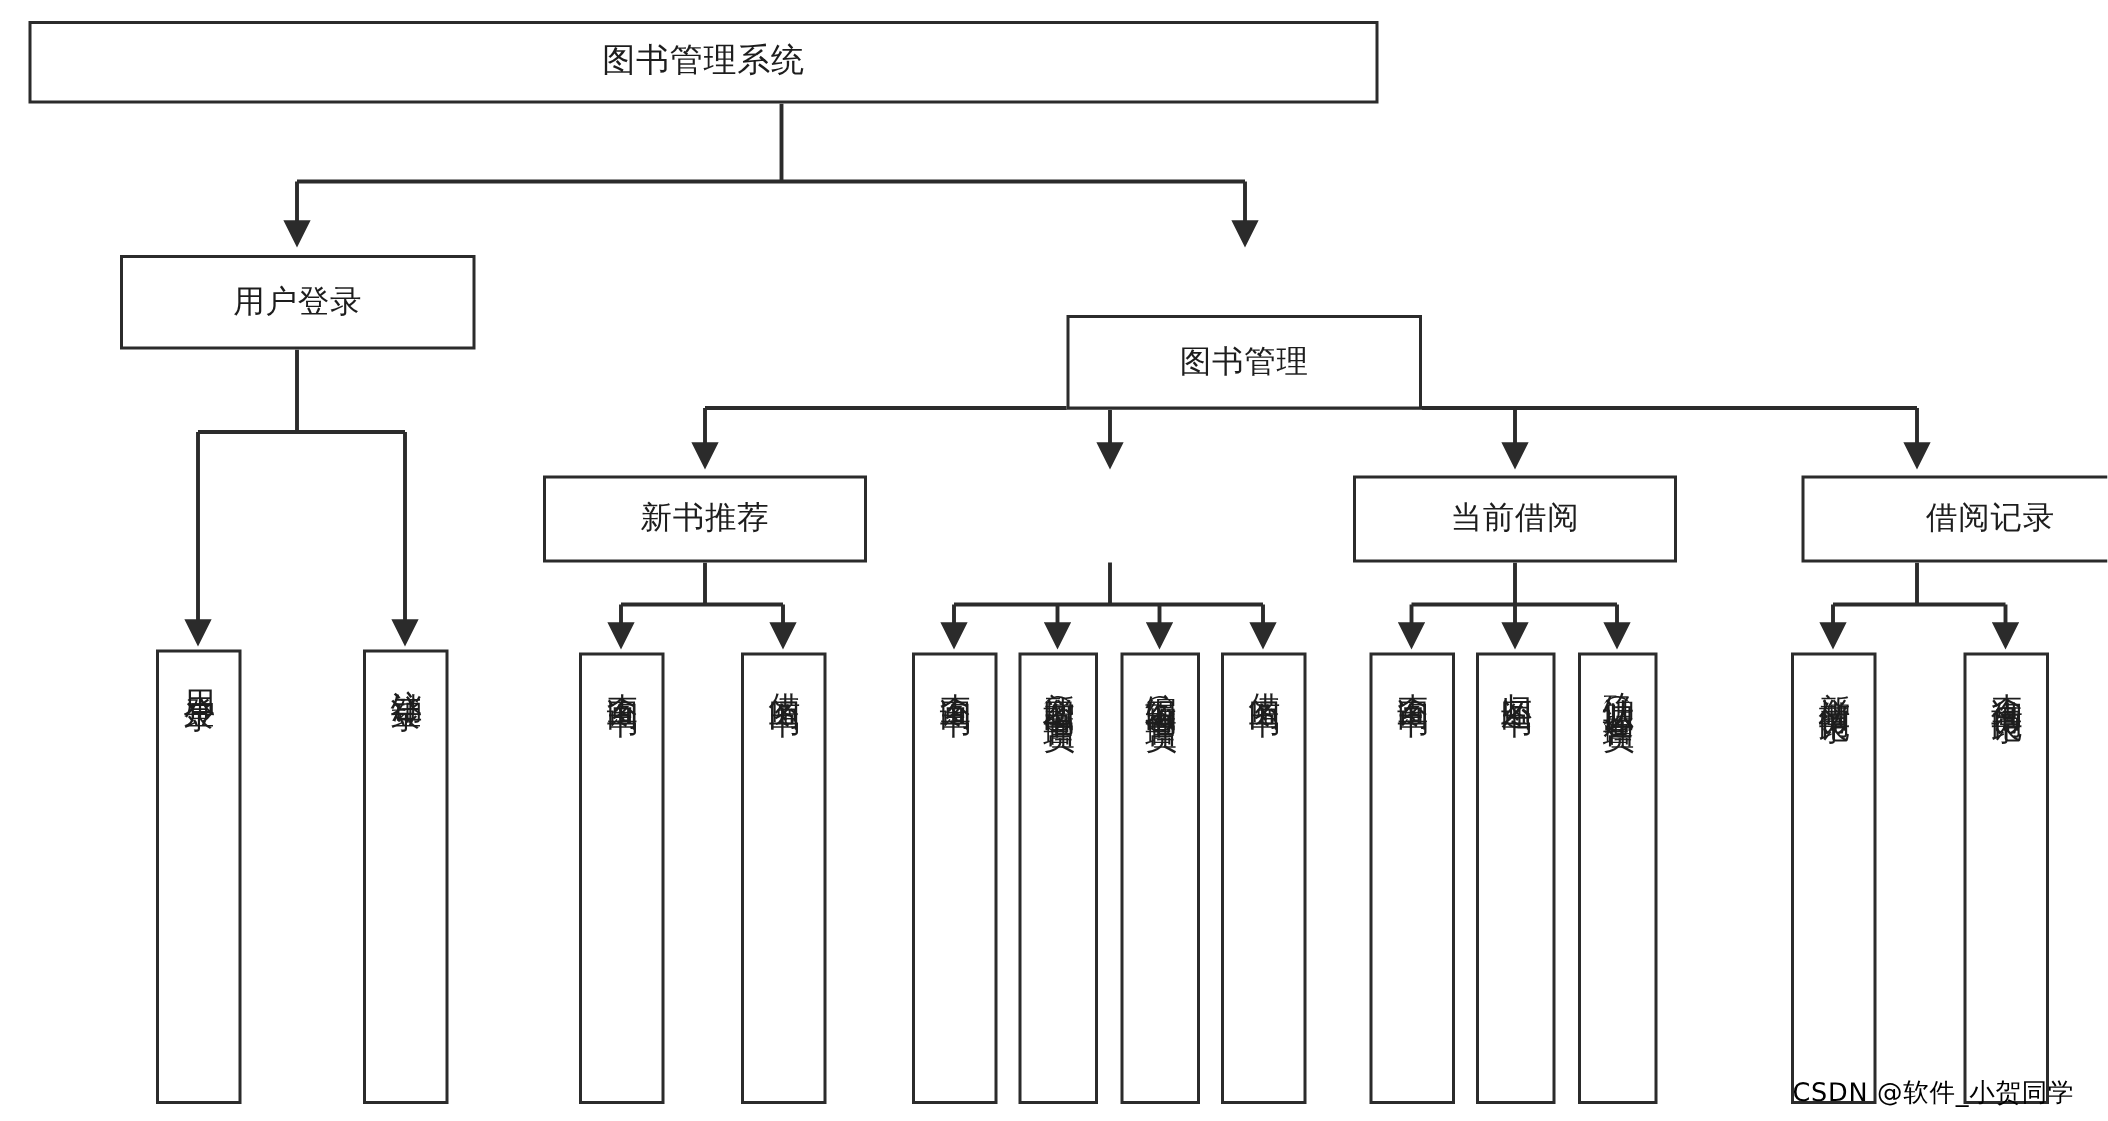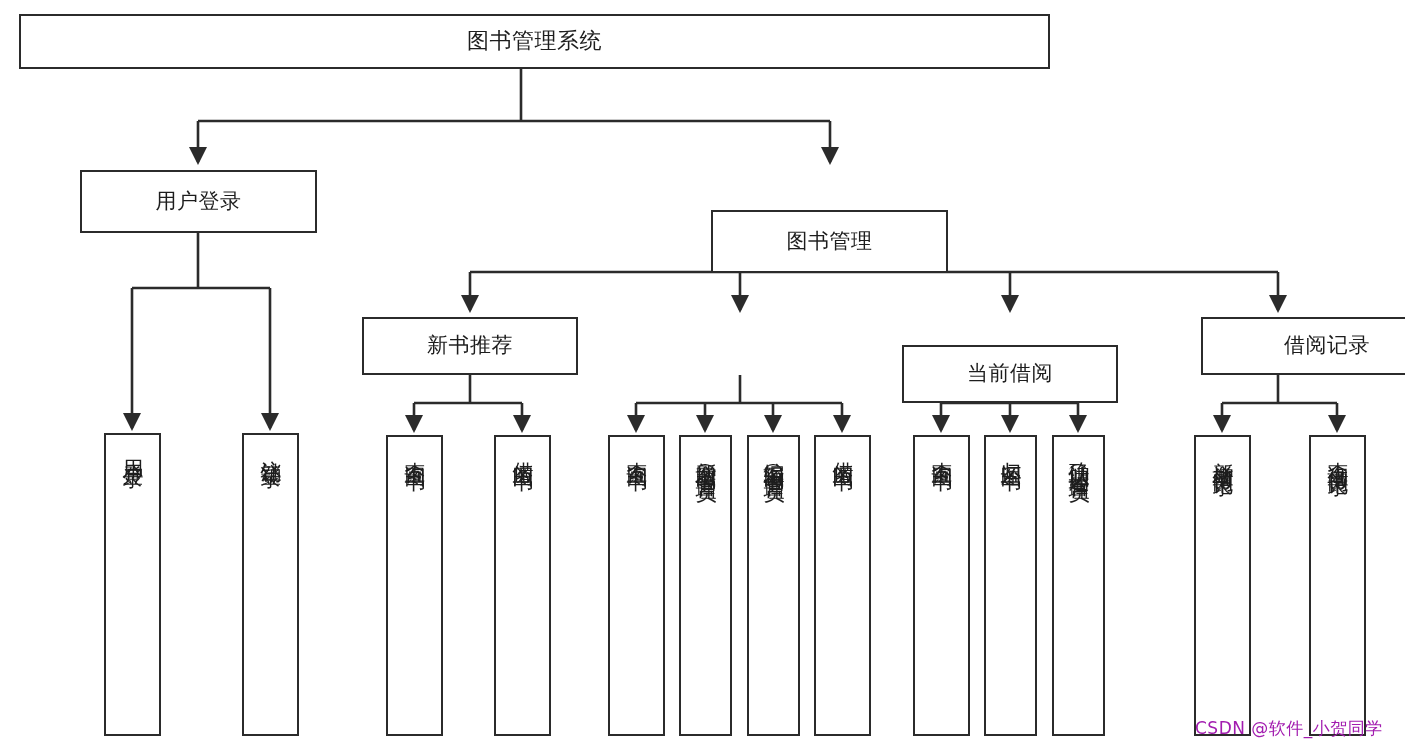--- a/index.html
+++ b/index.html
@@ -59,21 +59,21 @@
   .node.vert .label {
     writing-mode: vertical-rl;
     text-orientation: upright;
     font-size: 21px;
     line-height: 1.0;
     letter-spacing: 3px;
     white-space: nowrap;
   }
   .watermark {
     position: absolute;
-    color: #a21caf;
+    color: #000000;
     font-size: 17px;
     letter-spacing: 0.5px;
     white-space: nowrap;
     user-select: none;
   }
 </style>
 </head>
 <body>
 
 <div id="canvas">
@@ -123,35 +123,35 @@
       <path d="M 1010 403 L 1010 430" marker-end="url(#arrow)"></path>
       <path d="M 1078 403 L 1078 430" marker-end="url(#arrow)"></path>
 
       <path d="M 1278 375 L 1278 403"></path>
       <path d="M 1222 403 L 1337 403"></path>
       <path d="M 1222 403 L 1222 430" marker-end="url(#arrow)"></path>
       <path d="M 1337 403 L 1337 430" marker-end="url(#arrow)"></path>
     </g>
   </svg>
 
-  <div class="node root horiz" style="left:19px; top:14px; width:1031px; height:55px;">
+  <div class="node root horiz" style="left:19px; top:14px; width:900px; height:55px;">
     <span class="label">图书管理系统</span>
   </div>
 
   <div class="node horiz" style="left:80px; top:170px; width:237px; height:63px;">
     <span class="label">用户登录</span>
   </div>
   <div class="node horiz" style="left:711px; top:170px; width:237px; height:63px;margin-top:40px;">
     <span class="label">图书管理</span>
   </div>
 
   <div class="node horiz" style="left:362px; top:317px; width:216px; height:58px;">
     <span class="label">新书推荐</span>
   </div>
-  <div class="node horiz" style="left:902px; top:317px; width:216px; height:58px;margin-top:28px;">
+  <div class="node horiz" style="left:902px; top:317px; width:216px; height:58px;">
     <span class="label">当前借阅</span>
   </div>
   <div class="node horiz" style="left:1170px; top:317px; width:252px; height:58px;margin-left:31px;">
     <span class="label">借阅记录</span>
   </div>
 
   <div class="node vert" style="left:104px; top:433px; width:57px; height:303px;">
     <span class="label">用户登录</span>
   </div>
   <div class="node vert" style="left:242px; top:433px; width:57px; height:303px;">

